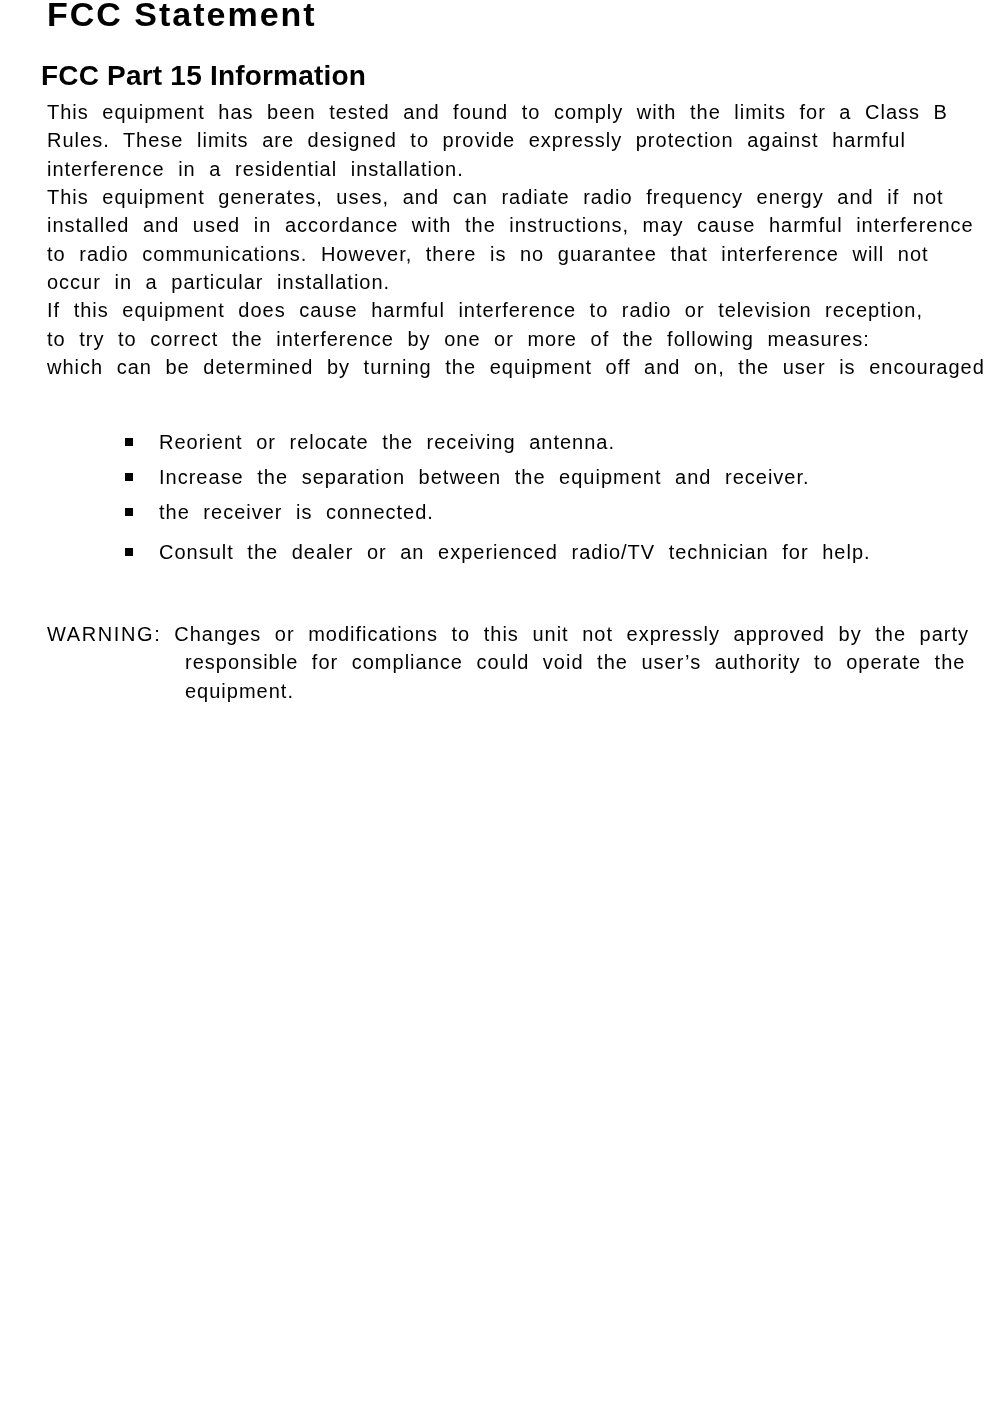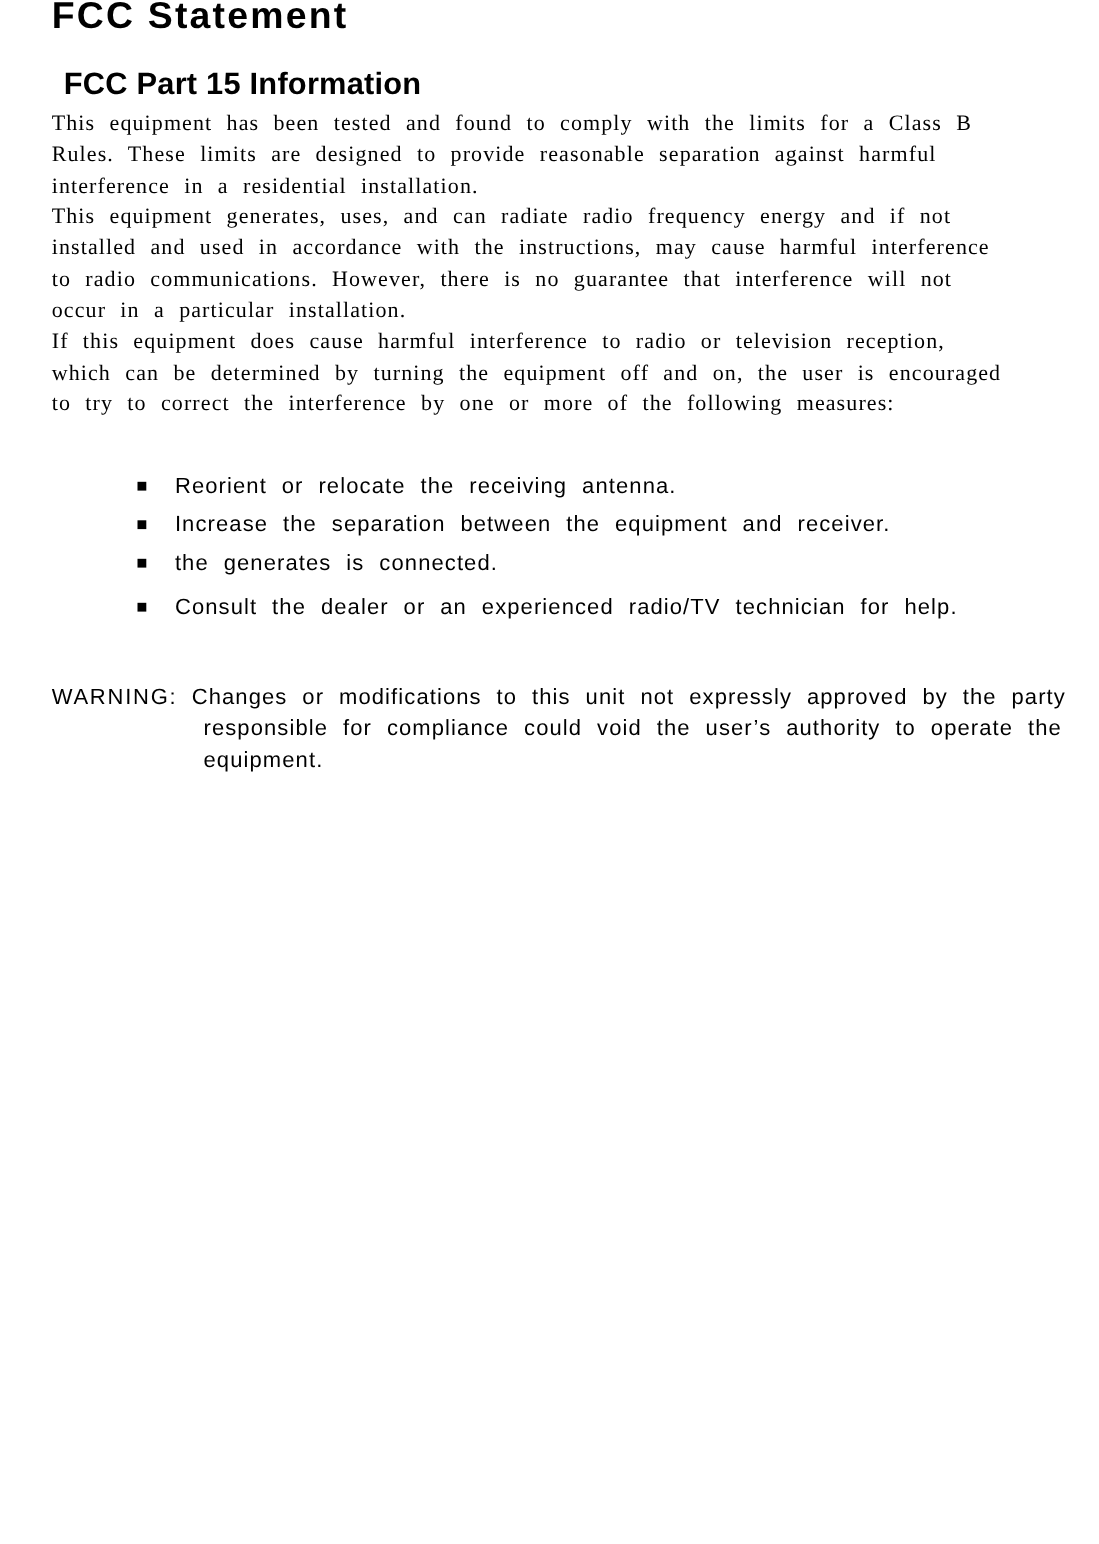--- a/index.html
+++ b/index.html
@@ -24,21 +24,21 @@
     margin: 0;
     font-size: 34px;
     font-weight: 700;
     letter-spacing: 2px;
     line-height: 34px;
     white-space: nowrap;
   }
   
   .section-heading {
     position: absolute;
-    left: 58px;
+    left: 41px;
     top: 62px;
     margin: 0;
     font-size: 28px;
     font-weight: 700;
     letter-spacing: 0.2px;
     line-height: 28px;
     white-space: nowrap;
   }
   
   .bodycopy {
@@ -47,21 +47,20 @@
     word-spacing: 7px;
     line-height: 28.33px;
   }
   .line {
     white-space: nowrap;
   }
   .body-text {
     position: absolute;
     left: 47px;
     top: 98px;
-    font-family: Liberation Serif, serif;
   }
   
   .bullets {
     position: absolute;
     left: 47px;
     top: 416px;
     margin: 12px;
     padding: 0;
     list-style: none;
   }
@@ -112,43 +111,43 @@
 <body>
 
 <div class="page">
 
   <h1 class="doc-title">FCC Statement</h1>
 
   <h2 class="section-heading">FCC Part 15 Information</h2>
 
   <div class="body-text bodycopy">
     <div class="line">This equipment has been tested and found to comply with the limits for a Class B</div>
-    <div class="line">Rules. These limits are designed to provide reasonable separation against harmful</div>
+    <div class="line">Rules. These limits are designed to provide expressly protection against harmful</div>
     <div class="line">interference in a residential installation.</div>
     <div class="line">This equipment generates, uses, and can radiate radio frequency energy and if not</div>
     <div class="line">installed and used in accordance with the instructions, may cause harmful interference</div>
     <div class="line">to radio communications. However, there is no guarantee that interference will not</div>
     <div class="line">occur in a particular installation.</div>
     <div class="line">If this equipment does cause harmful interference to radio or television reception,</div>
+    <div class="line">to try to correct the interference by one or more of the following measures:</div>
     <div class="line">which can be determined by turning the equipment off and on, the user is encouraged</div>
-    <div class="line">to try to correct the interference by one or more of the following measures:</div>
   </div>
 
   <ul class="bullets bodycopy">
     <li>
       <span class="bullet-sq"></span>
       <div class="line">Reorient or relocate the receiving antenna.</div>
     </li>
     <li class="gap">
       <span class="bullet-sq"></span>
       <div class="line">Increase the separation between the equipment and receiver.</div>
     </li>
     <li class="gap">
       <span class="bullet-sq"></span>
-      <div class="line">the generates is connected.</div>
+      <div class="line">the receiver is connected.</div>
     </li>
     <li class="gap-lg">
       <span class="bullet-sq"></span>
       <div class="line">Consult the dealer or an experienced radio/TV technician for help.</div>
     </li>
   </ul>
 
   <div class="warning bodycopy">
     <div class="line"><span class="warning-label">WARNING</span><span>: Changes or modifications to this unit not expressly approved by the party</span></div>
     <div class="line indent">responsible for compliance could void the user’s authority to operate the</div>

